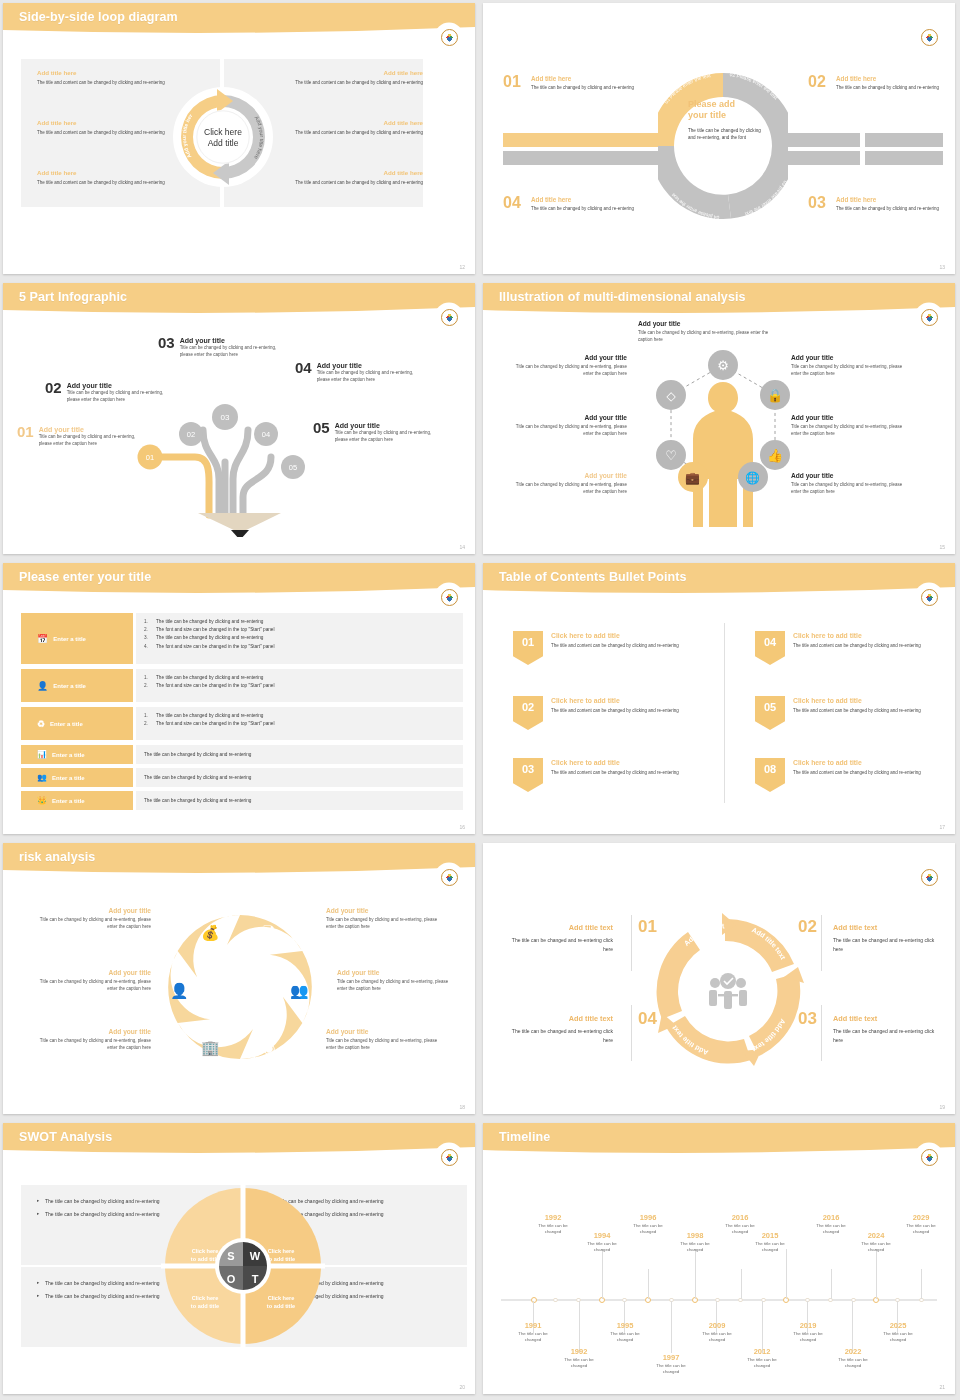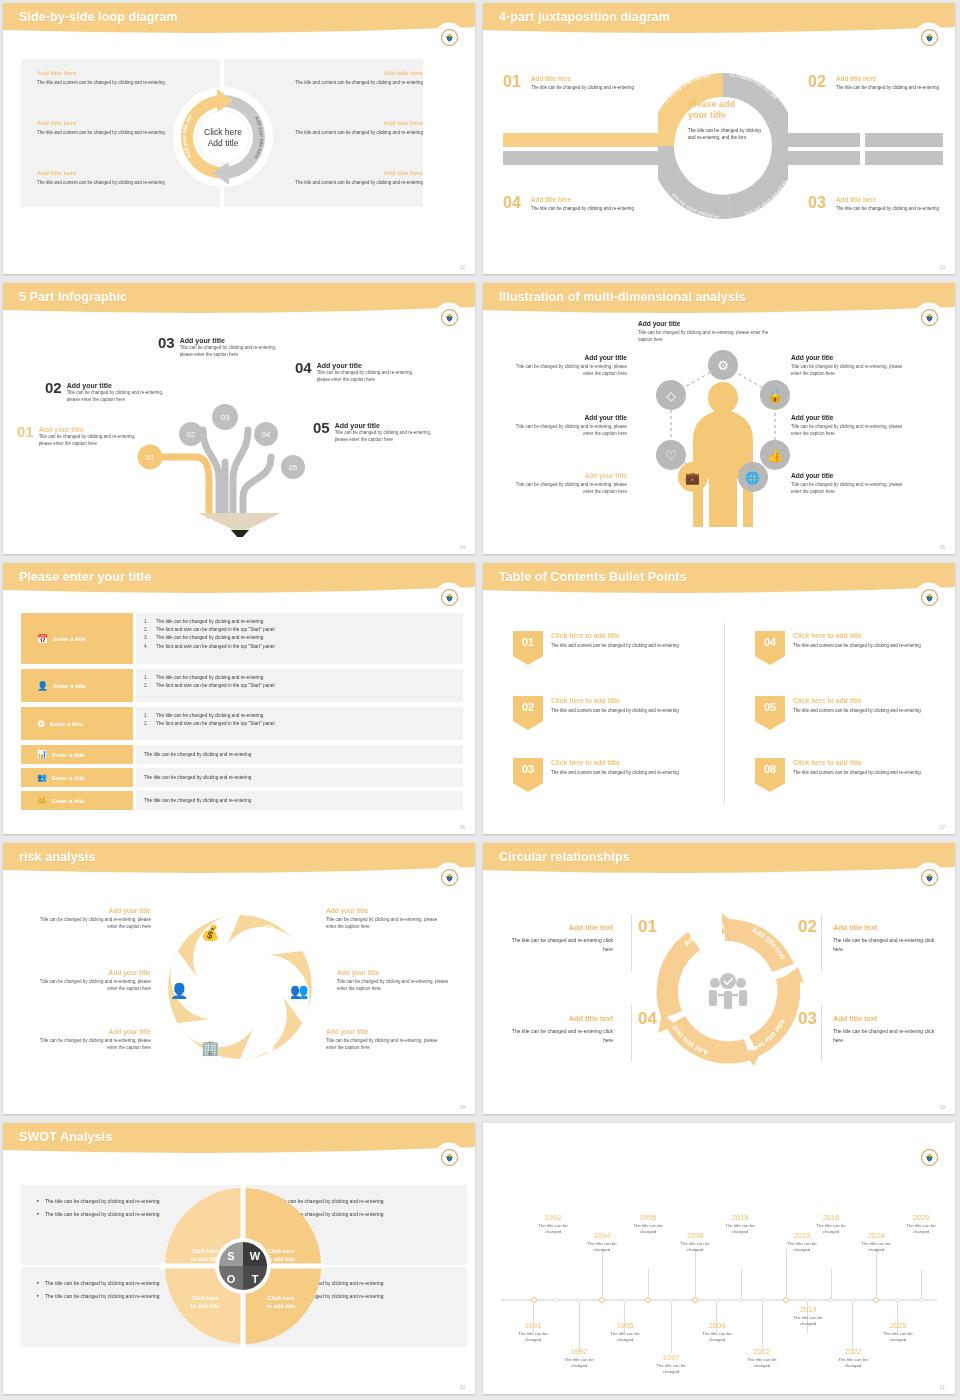--- a/index.html
+++ b/index.html
@@ -94,21 +94,21 @@
   .s8div { position:absolute; width:1px; background:#ddd; }
 
   
   .s9q { position:absolute; background:#f2f2f2; }
   .s9q li { list-style:none; font-size:5px; line-height:1.65; color:#3c3c3c; margin-bottom:5px;
             position:relative; padding-left:8px; }
   .s9q li:before { content:"\25B8"; position:absolute; left:0; top:0; color:#555; font-size:4.5px; }
 
   
   .tl-item { position:absolute; width:46px; text-align:center; }
-  .tl-item .y { font-size:7.5px; font-weight:normal; color:#f0c070; }
+  .tl-item .y { font-size:7.5px; font-weight:bold; color:#f0c070; }
   .tl-item .d { font-size:4.3px; line-height:1.5; color:#6b6b6b; margin-top:1px; }
   .tl-stem { position:absolute; width:1px; background:#ddd; }
   .tl-axis { position:absolute; left:18px; right:18px; top:142px; height:1.5px; background:#e6e6e6; }
   .tl-dot { position:absolute; width:6px; height:6px; border-radius:50%; background:#fff;
             border:1px solid #f0c070; top:139.5px; }
   .tl-dot.sm { width:4.5px; height:4.5px; top:140.5px; border-color:#e9e0d2; }
 </style>
 </head>
 <body>
 
@@ -170,26 +170,20 @@
       <text x="52" y="50" text-anchor="middle" font-size="8.5" fill="#333">Click here</text>
       <text x="52" y="61" text-anchor="middle" font-size="8.5" fill="#333">Add title</text>
     </svg>
   </div>
   <div class="pg">12</div>
 </div>
     </div>
 
 <div class="slide">
       <div class="card">
-  <div class="hdr">
-    <svg viewBox="0 0 480 34" preserveAspectRatio="none">
-            <path d="M0,0 H480 V24 Q240,34 0,27 Z" fill="#f6ce86"></path>
-          </svg>
-    <div class="ttl">4-part juxtaposition diagram</div>
-  </div>
   <div class="badge">
           <div class="seal"></div>
         </div>
   <div class="body">
     <div class="s2bar" style="left:20px;top:96px;width:158px;background:#f6ce86"></div>
     <div class="s2bar" style="left:20px;top:114px;width:158px;background:#c2c2c2"></div>
     <div class="s2bar" style="left:303px;top:96px;width:74px;background:#c2c2c2"></div>
     <div class="s2bar" style="left:382px;top:96px;width:78px;background:#c2c2c2"></div>
     <div class="s2bar" style="left:303px;top:114px;width:74px;background:#c2c2c2"></div>
     <div class="s2bar" style="left:382px;top:114px;width:78px;background:#c2c2c2"></div>
@@ -632,26 +626,20 @@
       <div class="h">Add your title</div>
       <div class="p">Title can be changed by clicking and re-entering, please enter the caption here</div>
           </div>
   </div>
   <div class="pg">18</div>
 </div>
     </div>
 
 <div class="slide">
       <div class="card">
-  <div class="hdr">
-    <svg viewBox="0 0 480 34" preserveAspectRatio="none">
-            <path d="M0,0 H480 V24 Q240,34 0,27 Z" fill="#f6ce86"></path>
-          </svg>
-    <div class="ttl">Circular relationships</div>
-  </div>
   <div class="badge">
           <div class="seal"></div>
         </div>
   <div class="body">
     <svg style="position:absolute;left:165px;top:36px;width:160px;height:156px" viewBox="0 0 160 156">
       <g transform="translate(80,78)">
         <g fill="#f7cf92">
           <path d="M-3 -72 A72 72 0 0 1 66 -27 L44 -19 A50 50 0 0 0 -3 -50 Z"></path>
           <path d="M70 -18 A72 72 0 0 1 31 65 L21 45 A50 50 0 0 0 48 -12 Z"></path>
           <path d="M23 69 A72 72 0 0 1 -62 36 L-43 25 A50 50 0 0 0 16 48 Z"></path>
@@ -774,20 +762,26 @@
         </g>
       </g>
     </svg>
   </div>
   <div class="pg">20</div>
 </div>
     </div>
 
 <div class="slide">
       <div class="card">
+  <div class="hdr">
+    <svg viewBox="0 0 480 34" preserveAspectRatio="none">
+            <path d="M0,0 H480 V24 Q240,34 0,27 Z" fill="#f6ce86"></path>
+          </svg>
+    <div class="ttl">Timeline</div>
+  </div>
   <div class="badge">
           <div class="seal"></div>
         </div>
   <div class="body">
     <div class="tl-axis"></div>
 
     <div class="tl-dot" style="left:48px"></div>
           <div class="tl-dot sm" style="left:70px"></div>
     <div class="tl-dot sm" style="left:93px"></div>
           <div class="tl-dot" style="left:116px"></div>
@@ -828,21 +822,21 @@
       <div class="d">The title can be changed</div>
           </div>
     <div class="tl-item" style="left:189px;top:74px">
       <div class="y">1998</div>
       <div class="d">The title can be changed</div>
           </div>
     <div class="tl-item" style="left:234px;top:56px">
       <div class="y">2016</div>
       <div class="d">The title can be changed</div>
           </div>
-    <div class="tl-item" style="left:296px;top:74px">
+    <div class="tl-item" style="left:264px;top:74px">
       <div class="y">2015</div>
       <div class="d">The title can be changed</div>
           </div>
     <div class="tl-item" style="left:325px;top:56px">
       <div class="y">2016</div>
       <div class="d">The title can be changed</div>
           </div>
     <div class="tl-item" style="left:370px;top:74px">
       <div class="y">2024</div>
       <div class="d">The title can be changed</div>
@@ -879,21 +873,21 @@
       <div class="d">The title can be changed</div>
           </div>
     <div class="tl-item" style="left:211px;top:164px">
       <div class="y">2009</div>
       <div class="d">The title can be changed</div>
           </div>
     <div class="tl-item" style="left:256px;top:190px">
       <div class="y">2012</div>
       <div class="d">The title can be changed</div>
           </div>
-    <div class="tl-item" style="left:302px;top:148px">
+    <div class="tl-item" style="left:302px;top:164px">
       <div class="y">2019</div>
       <div class="d">The title can be changed</div>
           </div>
     <div class="tl-item" style="left:347px;top:190px">
       <div class="y">2022</div>
       <div class="d">The title can be changed</div>
           </div>
     <div class="tl-item" style="left:392px;top:164px">
       <div class="y">2025</div>
       <div class="d">The title can be changed</div>

